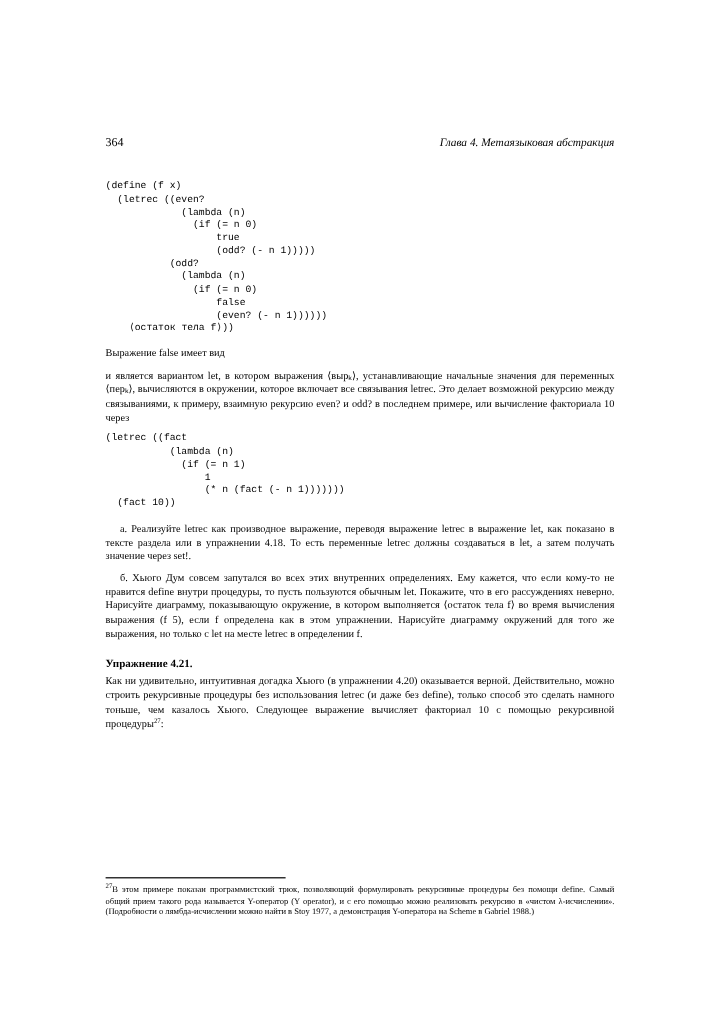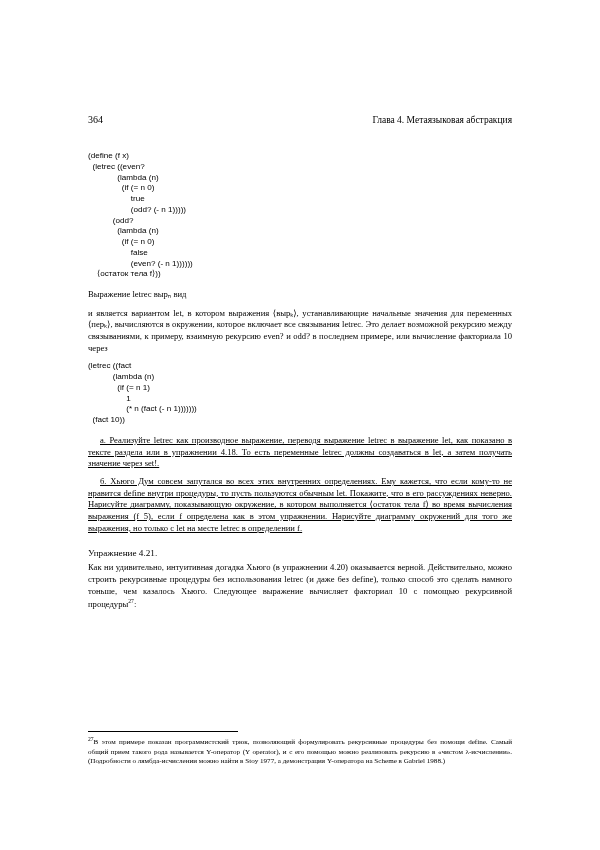--- a/index.html
+++ b/index.html
@@ -35,54 +35,54 @@
     justify-content: space-between;
     align-items: baseline;
     font-size: 9.5px;
     margin-bottom: 26px;
   }
   .header .page-number {
     font-family: "Liberation Serif", serif;
     font-size: 10px;
   }
   .header .chapter-title {
+    font-style: italic;
     font-size: 9.5px;
   }
   pre.code {
-    font-family: Liberation Sans, sans-serif;
+    font-family: Liberation Mono, monospace;
     font-size: 8.1px;
     line-height: 1.33;
     margin: 0 0 9px 0;
     white-space: pre;
     letter-spacing: 0px;
   }
   pre.code.tight {
     margin-bottom: 7px;
   }
   p.para {
     font-size: 8.6px;
     line-height: 1.36;
     margin: 0 0 7px 0;
     text-align: justify;
   }
   p.para.noindent {
     text-indent: 0;
   }
   .exercise-head {
-    font-weight: normal;
+    font-weight: bold;
     font-size: 9.2px;
     margin: 14px 0 4px 0;
   }
   .list-item {
     font-size: 8.6px;
     line-height: 1.36;
     margin: 0 0 6px 0;
     text-align: justify;
     text-indent: 12px;
-    text-decoration: underline;
   }
   .footnote-wrap {
     position: absolute;
     left: 88px;
     top: 689px;
     width: 424px;
   }
   .footnote-rule {
     width: 150px;
     height: 1px;
@@ -122,21 +122,21 @@
                (if (= n 0)
                    true
                    (odd? (- n 1)))))
            (odd?
              (lambda (n)
                (if (= n 0)
                    false
                    (even? (- n 1))))))
     ⟨остаток тела f⟩))</pre>
 
-    <p class="para noindent"><span>Выражение letrec вырₙ вид</span></p>
+    <p class="para noindent"><span>Выражение false имеет вид</span></p>
 
 
     <p class="para noindent">и является вариантом let, в котором выражения ⟨вырₖ⟩, устанавливающие начальные значения для переменных ⟨перₖ⟩, вычисляются в окружении, которое включает все связывания letrec. Это делает возможной рекурсию между связываниями, к примеру, взаимную рекурсию even? и odd? в последнем примере, или вычисление факториала 10 через</p>
 
     <pre class="code">(letrec ((fact
            (lambda (n)
              (if (= n 1)
                  1
                  (* n (fact (- n 1)))))))
   (fact 10))</pre>

